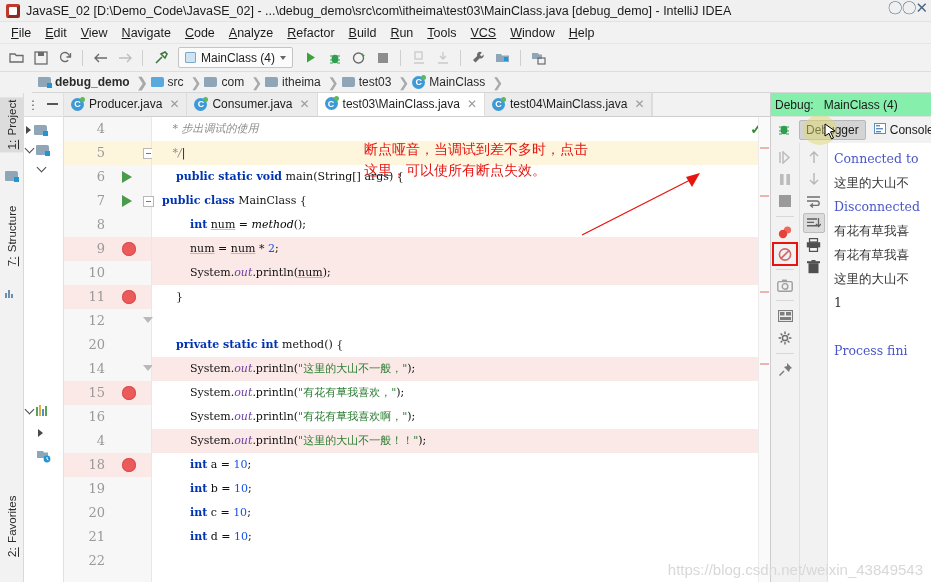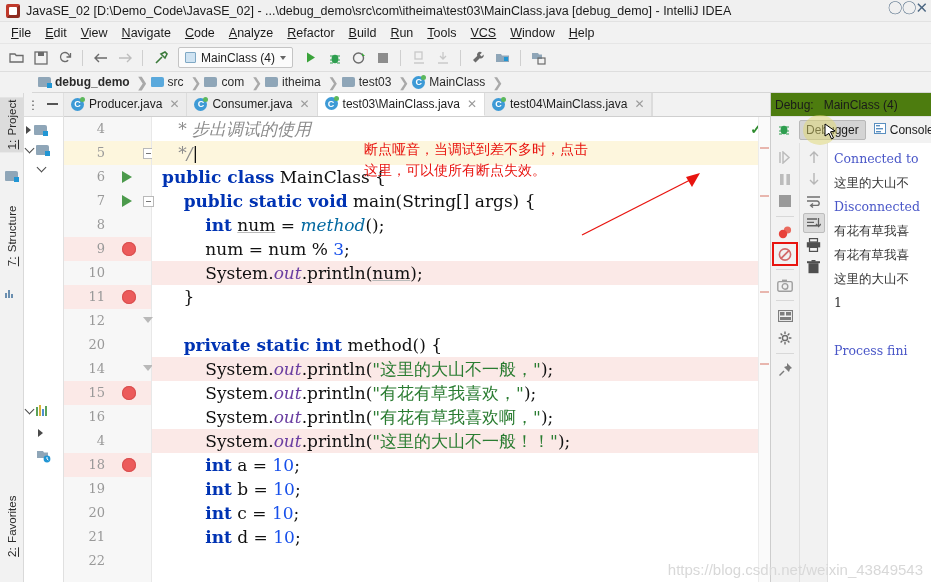--- a/index.html
+++ b/index.html
@@ -163,29 +163,29 @@
   }
   .foldmark.minus::after { content:""; position:absolute; left:2px; top:4px; width:5px;height:1px;background:#777;}
   .foldmark.tri { border:0; background:transparent; }
   .foldmark.tri::after{
     content:""; position:absolute; left:0; top:1px;
     border-left:5px solid transparent;border-right:5px solid transparent;border-top:6px solid #b9b9b9;
   }
 
   .codeline {
     height:24px; line-height:24px; padding-left:10px; white-space:pre;
-    font-family:"DejaVu Serif", serif; font-size:17px; color:#111;
+    font-family:"DejaVu Serif", serif; font-size:11px; color:#111;
   }
   .hl-bp { background:#fbe9e7; }
   .hl-caret { background:#fdf6dd; }
   .kw { color:#0033b3; font-weight:bold; }
   .num { color:#1750eb; }
   .str { color:#2a7c31; }
   .fld { color:#6a3ea1; font-style:italic; }
-  .mtd { color:#0369a1; font-style:italic;text-align:right; }
+  .mtd { color:#000000; font-style:italic;text-align:right; }
   .cmt { color:#8c8c8c; font-style:italic; }
   .und { text-decoration: underline; text-decoration-color:#bbb; }
 
   .checkmark {
     position:absolute; right:8px; top:4px; color:#2e8b2e; font-size:14px; font-weight:bold;
   }
   .scrollstripe { position:absolute; right:0; top:0; width:12px; height:100%; background:#fafafa; border-left:1px solid #ececec;}
   .stripe-mark { position:absolute; right:1px; width:9px; height:2px; background:#e8b6ae; }
 
   
@@ -195,21 +195,21 @@
   }
   .arrowsvg { position:absolute; z-index:40; pointer-events:none; }
 
   
   .debugpanel {
     width: 161px; flex: 0 0 161px; background:#f2f2f2;
     border-left:1px solid #cdcdcd; display:flex; flex-direction:column;
   }
   .dbg-head {
     height:24px; display:flex; align-items:center; gap:5px; padding-left:4px;
-    font-size:12px; color:#1a1a1a; background:#4d7c0f;
+    font-size:12px; color:#1a1a1a; background:#86efac;
     border-bottom:1px solid #e0e0e0; white-space:nowrap;
   }
   .dbg-tabs {
     height:26px; display:flex; align-items:center; gap:2px;
     background:#f2f2f2; padding-left:2px; position:relative;
   }
   .dtab {
     height:20px; display:flex;align-items:center;gap:4px; padding:0 6px;
     font-size:12px;color:#1a1a1a; white-space:nowrap;
   }
@@ -553,24 +553,24 @@
             <div class="lrow">
               <span class="lnum">21</span>
             </div>
             <div class="lrow">
               <span class="lnum">22</span>
             </div>
           </div>
         <div class="lines" id="codelines">
             <div class="codeline">   <span class="cmt">* 步出调试的使用</span></div>
             <div class="codeline hl-caret">   <span class="cmt">*/</span><span class="caretbar">|</span></div>
+            <div class="codeline">    <span class="kw">public static void</span> main(String[] args) {</div>
             <div class="codeline"><span class="kw">public class</span> MainClass {</div>
-            <div class="codeline">    <span class="kw">public static void</span> main(String[] args) {</div>
             <div class="codeline">        <span class="kw">int</span> <span class="und">num</span> = <span class="mtd">method</span>();</div>
-            <div class="codeline">        num = num % <span class="num">3</span>;</div>
+            <div class="codeline hl-bp">        <span class="und">num</span> = <span class="und">num</span> * <span class="num">2</span>;</div>
             <div class="codeline hl-bp">        System.<span class="fld">out</span>.println(<span class="und">num</span>);</div>
             <div class="codeline">    }</div>
             <div class="codeline"></div>
             <div class="codeline">    <span class="kw">private static int</span> method() {</div>
             <div class="codeline hl-bp">        System.<span class="fld">out</span>.println(<span class="str">"这里的大山不一般，"</span>);</div>
             <div class="codeline">        System.<span class="fld">out</span>.println(<span class="str">"有花有草我喜欢，"</span>);</div>
             <div class="codeline">        System.<span class="fld">out</span>.println(<span class="str">"有花有草我喜欢啊，"</span>);</div>
             <div class="codeline hl-bp">        System.<span class="fld">out</span>.println(<span class="str">"这里的大山不一般！！"</span>);</div>
             <div class="codeline">        <span class="kw">int</span> a = <span class="num">10</span>;</div>
             <div class="codeline">        <span class="kw">int</span> b = <span class="num">10</span>;</div>

